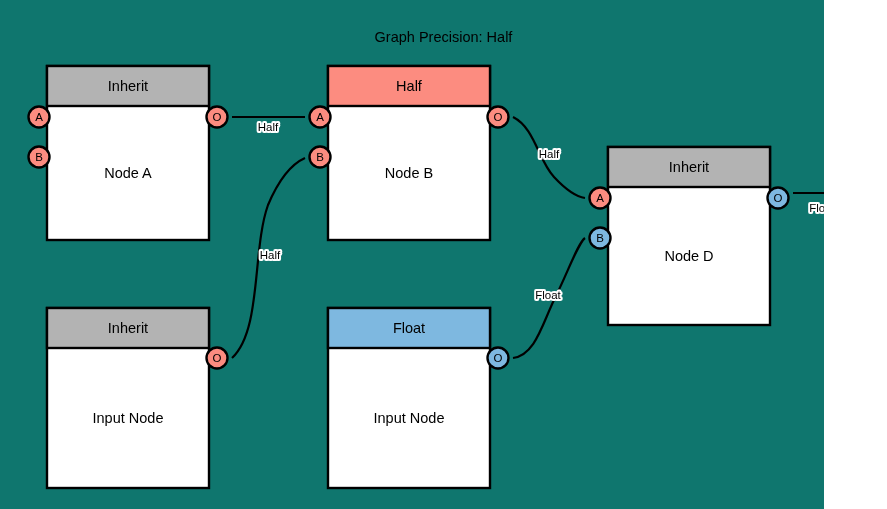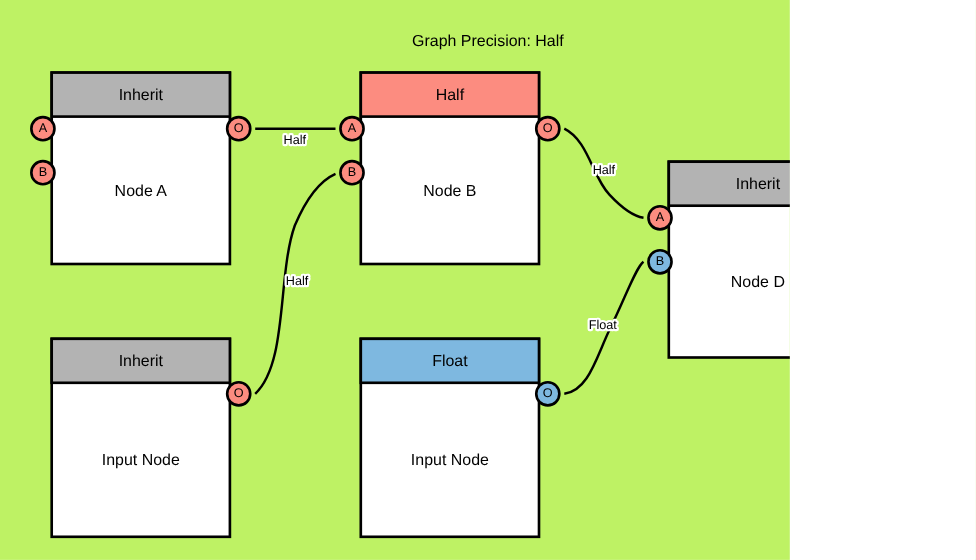--- a/index.html
+++ b/index.html
@@ -2,23 +2,23 @@
 <html><head>
 <meta charset="utf-8">
 <style>
   html, body {
     margin: 0;
     padding: 0;
     background: #ffffff;
   }
   #canvas {
     position: relative;
-    width: 718px;
+    width: 824px;
     height: 509px;
-    background: #bef264;
+    background: #0f766e;
     font-family: "Liberation Sans", sans-serif;
     overflow: hidden;
     text-decoration: underline;
   }
   #graph-svg {
     position: absolute;
     left: 0;
     top: 0;
     width: 887px;
     height: 509px;

